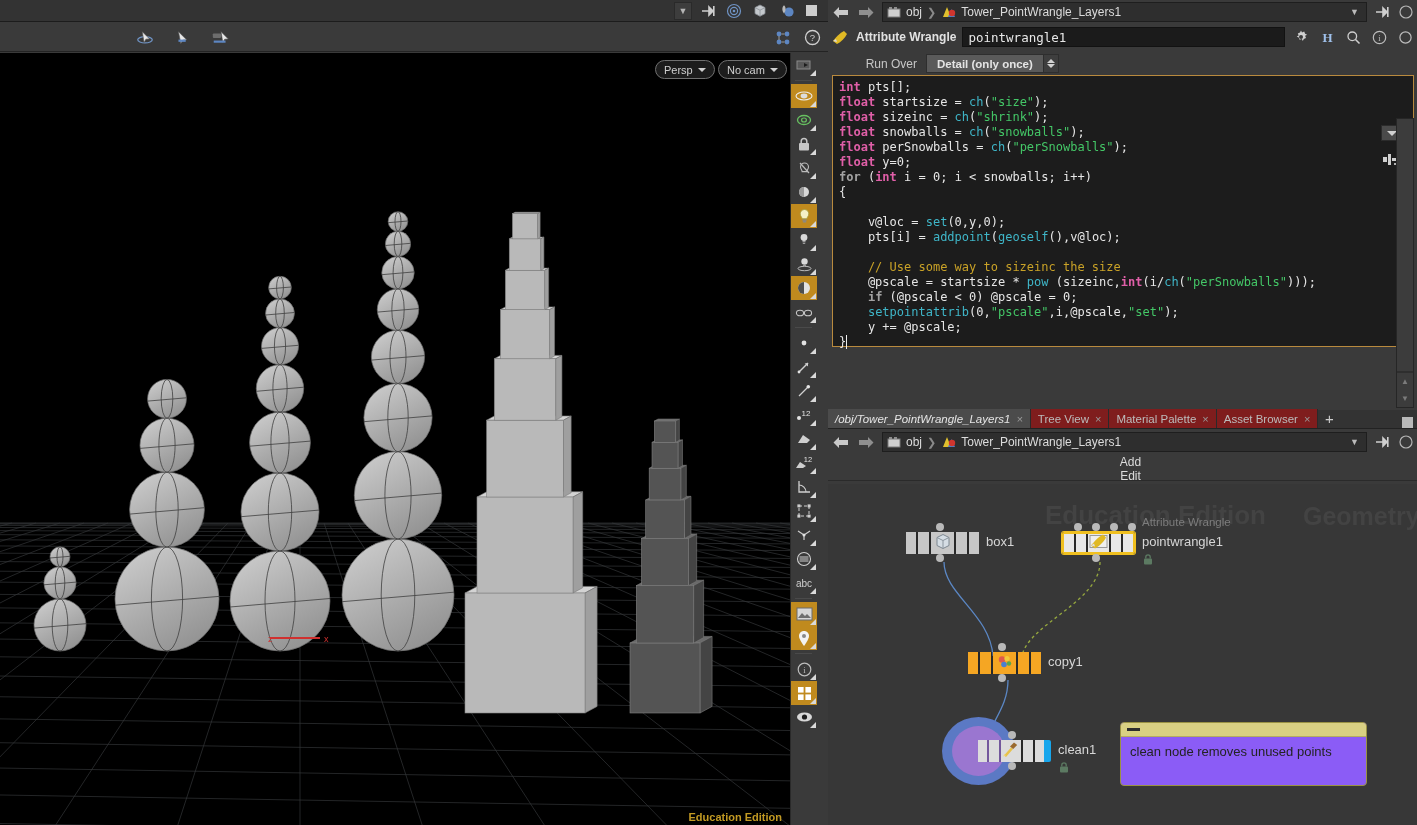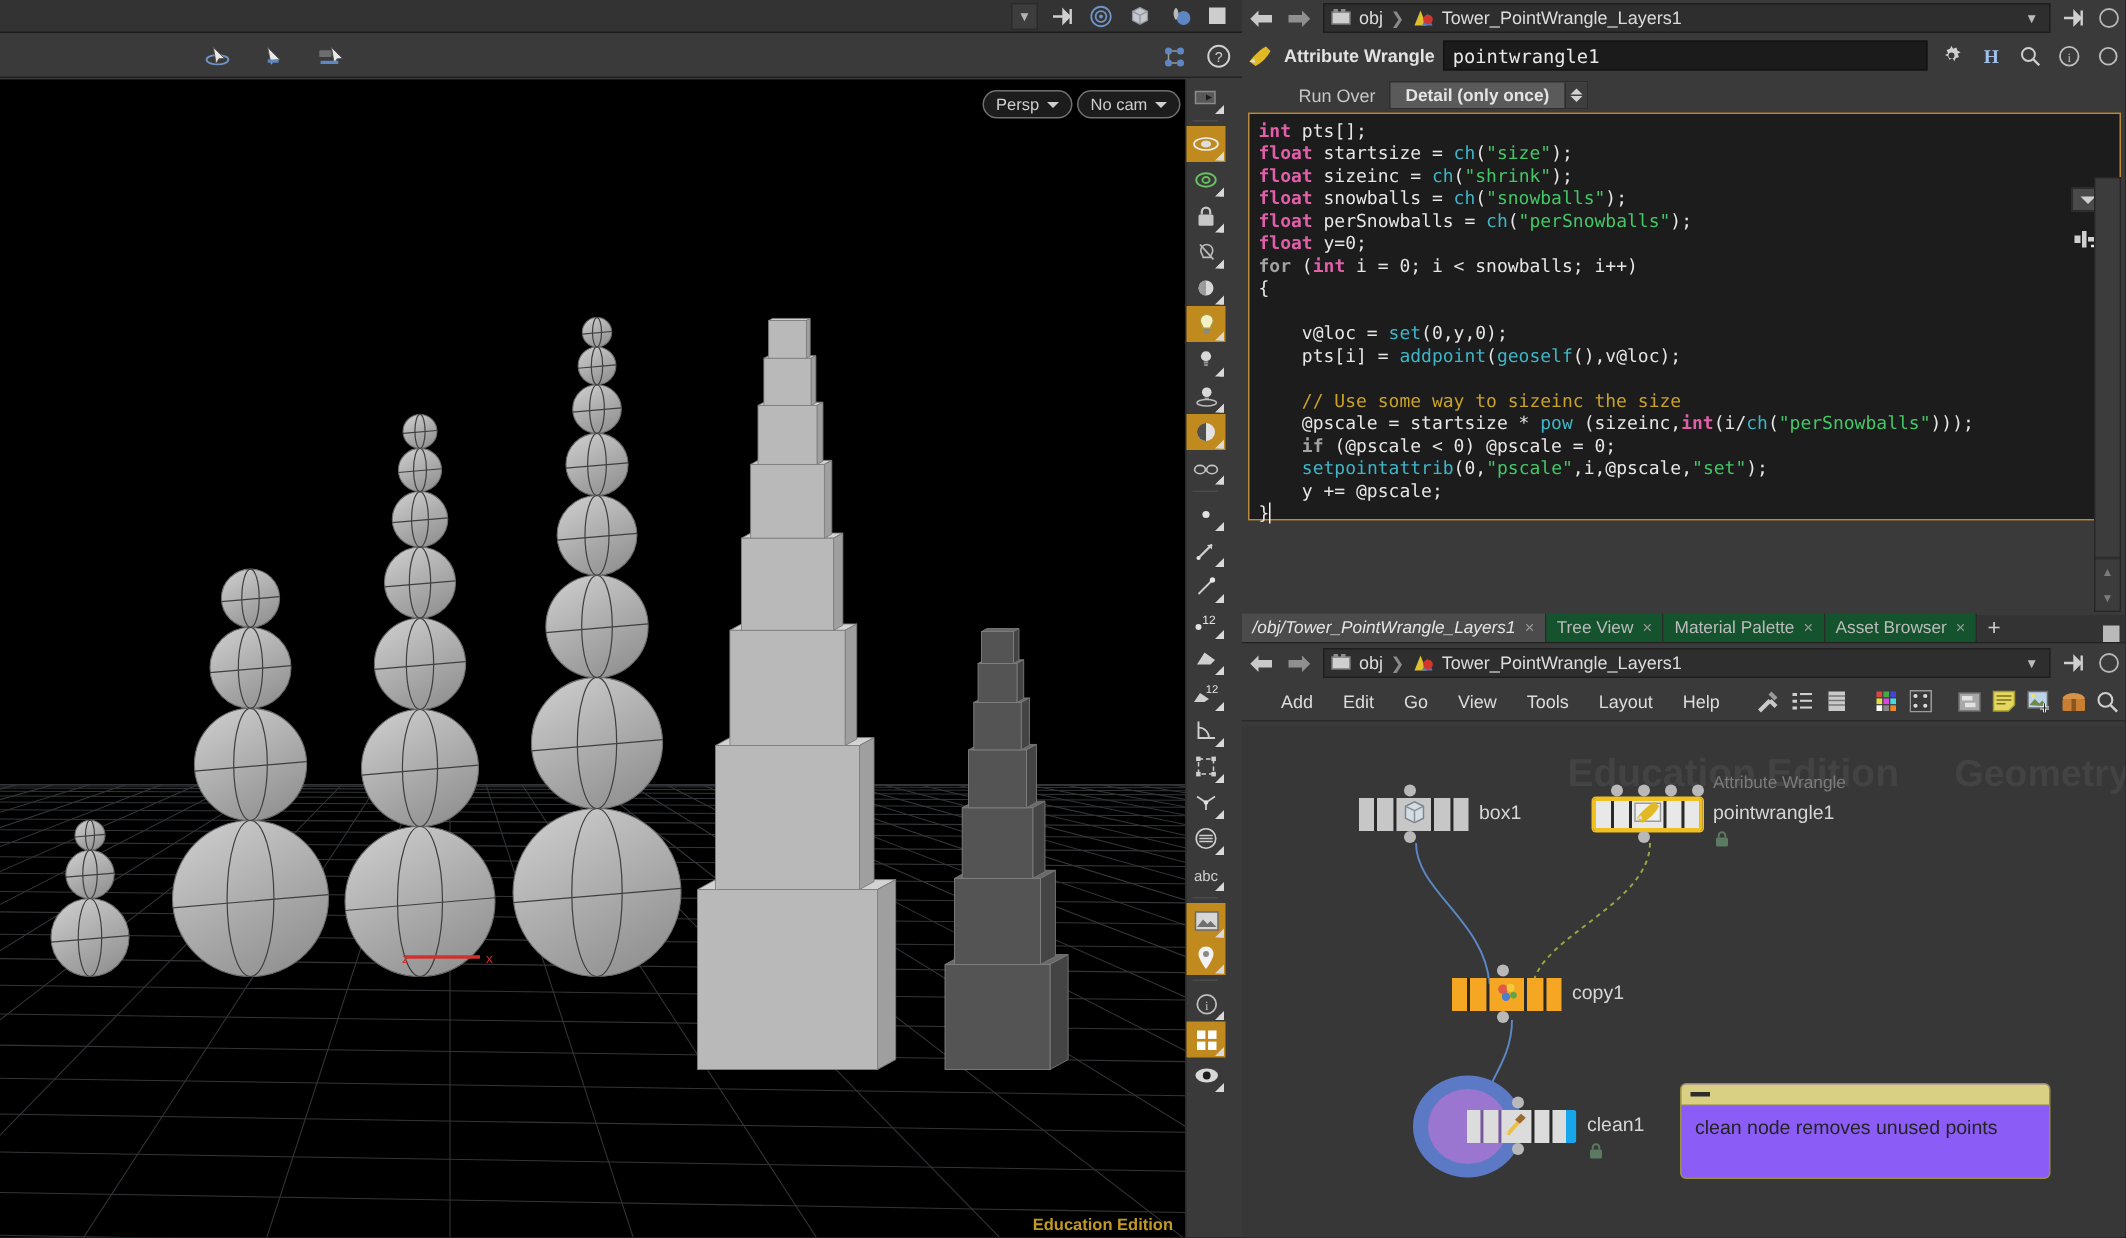--- a/index.html
+++ b/index.html
@@ -38,21 +38,21 @@
   #vp-rtools .sep { height:1px; background:#4a4a4a; margin:3px 4px; }
   .rt-caret { position:absolute; right:1px; bottom:1px; width:0;height:0;border-left:3px solid transparent;border-top:3px solid transparent;border-right:3px solid #d9d9d9;border-bottom:3px solid #d9d9d9; }
 
   
   #right-pane { position:absolute; left:828px; top:0; width:589px; height:825px; background:#3a3a3a; }
 
   
   .path-bar { height:24px; display:flex; align-items:center; gap:6px; padding:0 2px; background:#3a3a3a; }
   .nav-arrow { width:20px; height:20px; display:flex; align-items:center; justify-content:center; color:#cfcfcf; font-size:16px; }
   .path-box { flex:1; height:20px; background:#2e2e2e; border:1px solid #1e1e1e; display:flex; align-items:center; gap:5px; padding:0 4px; }
-  .path-seg { display:flex; align-items:flex-start; gap:4px; color:#dcdcdc; font-size:12px; }
+  .path-seg { display:flex; align-items:flex-end; gap:4px; color:#dcdcdc; font-size:12px; }
   .path-sep { color:#8a8a8a; font-size:11px; }
   .path-caret { margin-left:auto; color:#bbb; font-size:9px; padding-right:3px; }
   .pin-ic { width:18px; height:18px; display:flex; align-items:center; justify-content:center; }
 
   .node-hdr { height:26px; display:flex; align-items:center; gap:6px; padding:0 2px; background:#3a3a3a; }
   .node-hdr .lbl { font-size:12px; font-weight:bold; color:#e2e2e2; white-space:nowrap; }
   .node-name-field { flex:1; height:20px; background:#1b1b1b; border:1px solid #121212; color:#e8e8e8;
                      font-family:"DejaVu Sans Mono", monospace; font-size:12.5px; padding:0 5px; display:flex; align-items:center; }
   .hdr-ic { width:20px; height:20px; display:flex; align-items:center; justify-content:center; position:relative;}
 
@@ -81,27 +81,27 @@
   .ed-btn { width:22px; height:16px; background:#4a4a4a; border:1px solid #2b2b2b; display:flex; align-items:center; justify-content:center; margin-bottom:10px; }
 
   .scroll-rail { position:absolute; right:3px; top:118px; width:18px; height:290px; background:#2e2e2e; border:1px solid #262626; }
   .scroll-thumb { position:absolute; left:0; top:0; width:16px; height:252px; background:#3c3c3c; }
   .scroll-btn { position:absolute; left:0; width:16px; height:17px; background:#3c3c3c; display:flex; align-items:center; justify-content:center; color:#7b7b7b; font-size:8px; }
 
   
   #net-pane { position:absolute; left:0; top:410px; width:589px; height:415px; background:#3a3a3a; }
   .tab-strip { height:19px; display:flex; align-items:flex-end; background:#333333; border-bottom:1px solid #222; }
   .tab { height:19px; display:flex; align-items:center; gap:6px; padding:0 7px; font-size:11.5px; color:#bcbcbc;
-         background:#14532d; border-right:1px solid #2a2a2a; }
+         background:#7f1d1d; border-right:1px solid #2a2a2a; }
   .tab.active { background:#4b4b4b; color:#e5e5e5; font-style:italic; }
   .tab .x { color:#9a9a9a; font-size:11px; }
   .tab-plus { width:22px; height:19px; display:flex; align-items:center; justify-content:center; font-size:15px; color:#cdcdcd; }
   .tab-right-sq { margin-left:auto; width:11px; height:11px; background:#b9b9b9; margin-right:4px; }
 
-  .net-menubar { height:26px; display:flex; align-items:center; gap:0; background:#3a3a3a; border-bottom:1px solid #2a2a2a; padding-left:16px;}
+  .net-menubar { height:26px; display:flex; align-items:center; gap:0; background:#3a3a3a; border-bottom:1px solid #2a2a2a; padding-left:16px;flex-direction:column;}
   .net-menubar .mi { padding:0 10px; font-size:12px; color:#dcdcdc; height:26px; display:flex; align-items:center;}
   .net-menubar .mic { width:25px; height:26px; display:flex; align-items:center; justify-content:center; }
   .net-menubar .msep { width:11px; }
 
   #net-canvas { position:absolute; left:0; top:74px; width:589px; height:341px; background:#373737; overflow:hidden; }
   .net-wm { position:absolute; color:#434343; font-weight:bold; pointer-events:none; white-space:nowrap; }
   .hou-node { position:absolute; }
   .node-body { position:relative; width:73px; height:22px; border-radius:2px; display:flex; align-items:center; }
   .node-stripes { position:absolute; inset:0; display:flex; }
   .node-label { position:absolute; left:80px; top:2px; font-size:13px; color:#d6d6d6; white-space:nowrap; }

